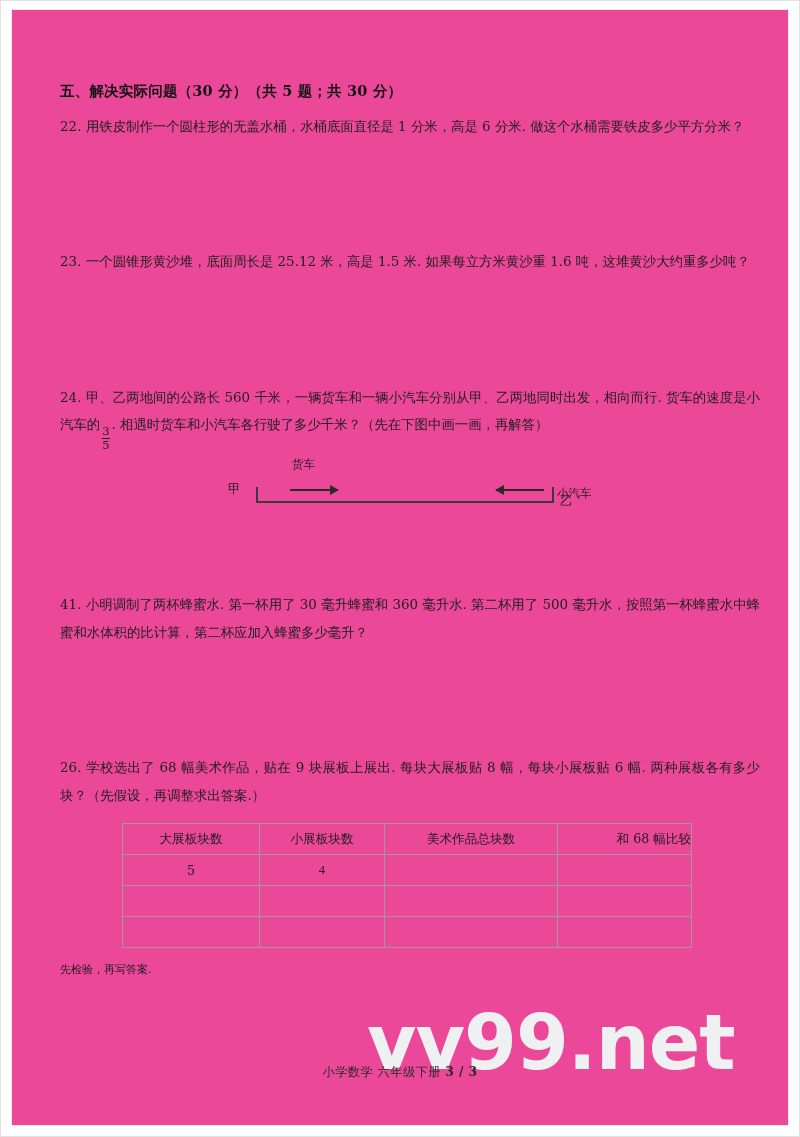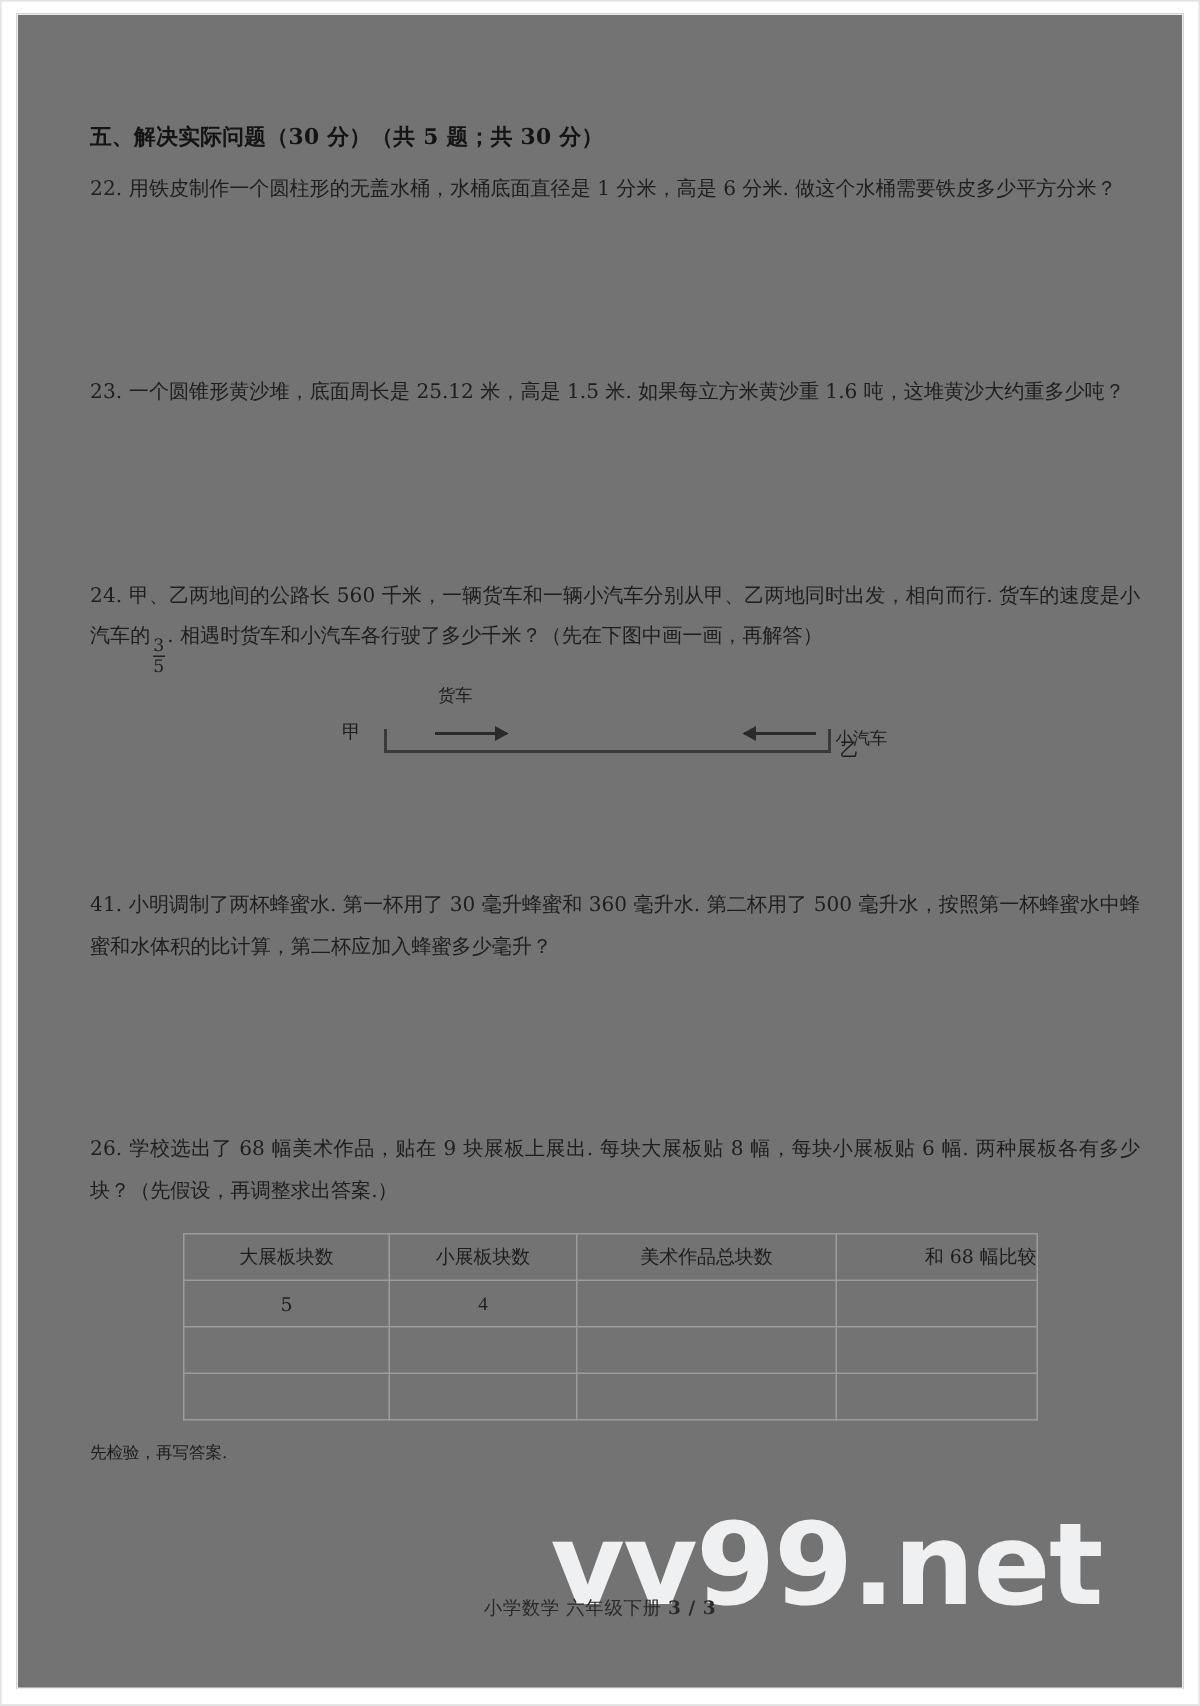--- a/index.html
+++ b/index.html
@@ -18,21 +18,21 @@
     font-family: "DejaVu Serif", "Liberation Serif", serif;
     color: #1c1c1c;
   }
   .sheet {
     position: absolute;
     left: 10px;
     top: 8px;
     right: 10px;
     bottom: 10px;
     border: 1px solid #ededed;
-    background: #737373;
+    background: #ec4899;
   }
   .content {
     position: absolute;
     left: 48px;
     top: 72px;
     width: 700px;
   }
 
   .section-title {
     font-weight: bold;

